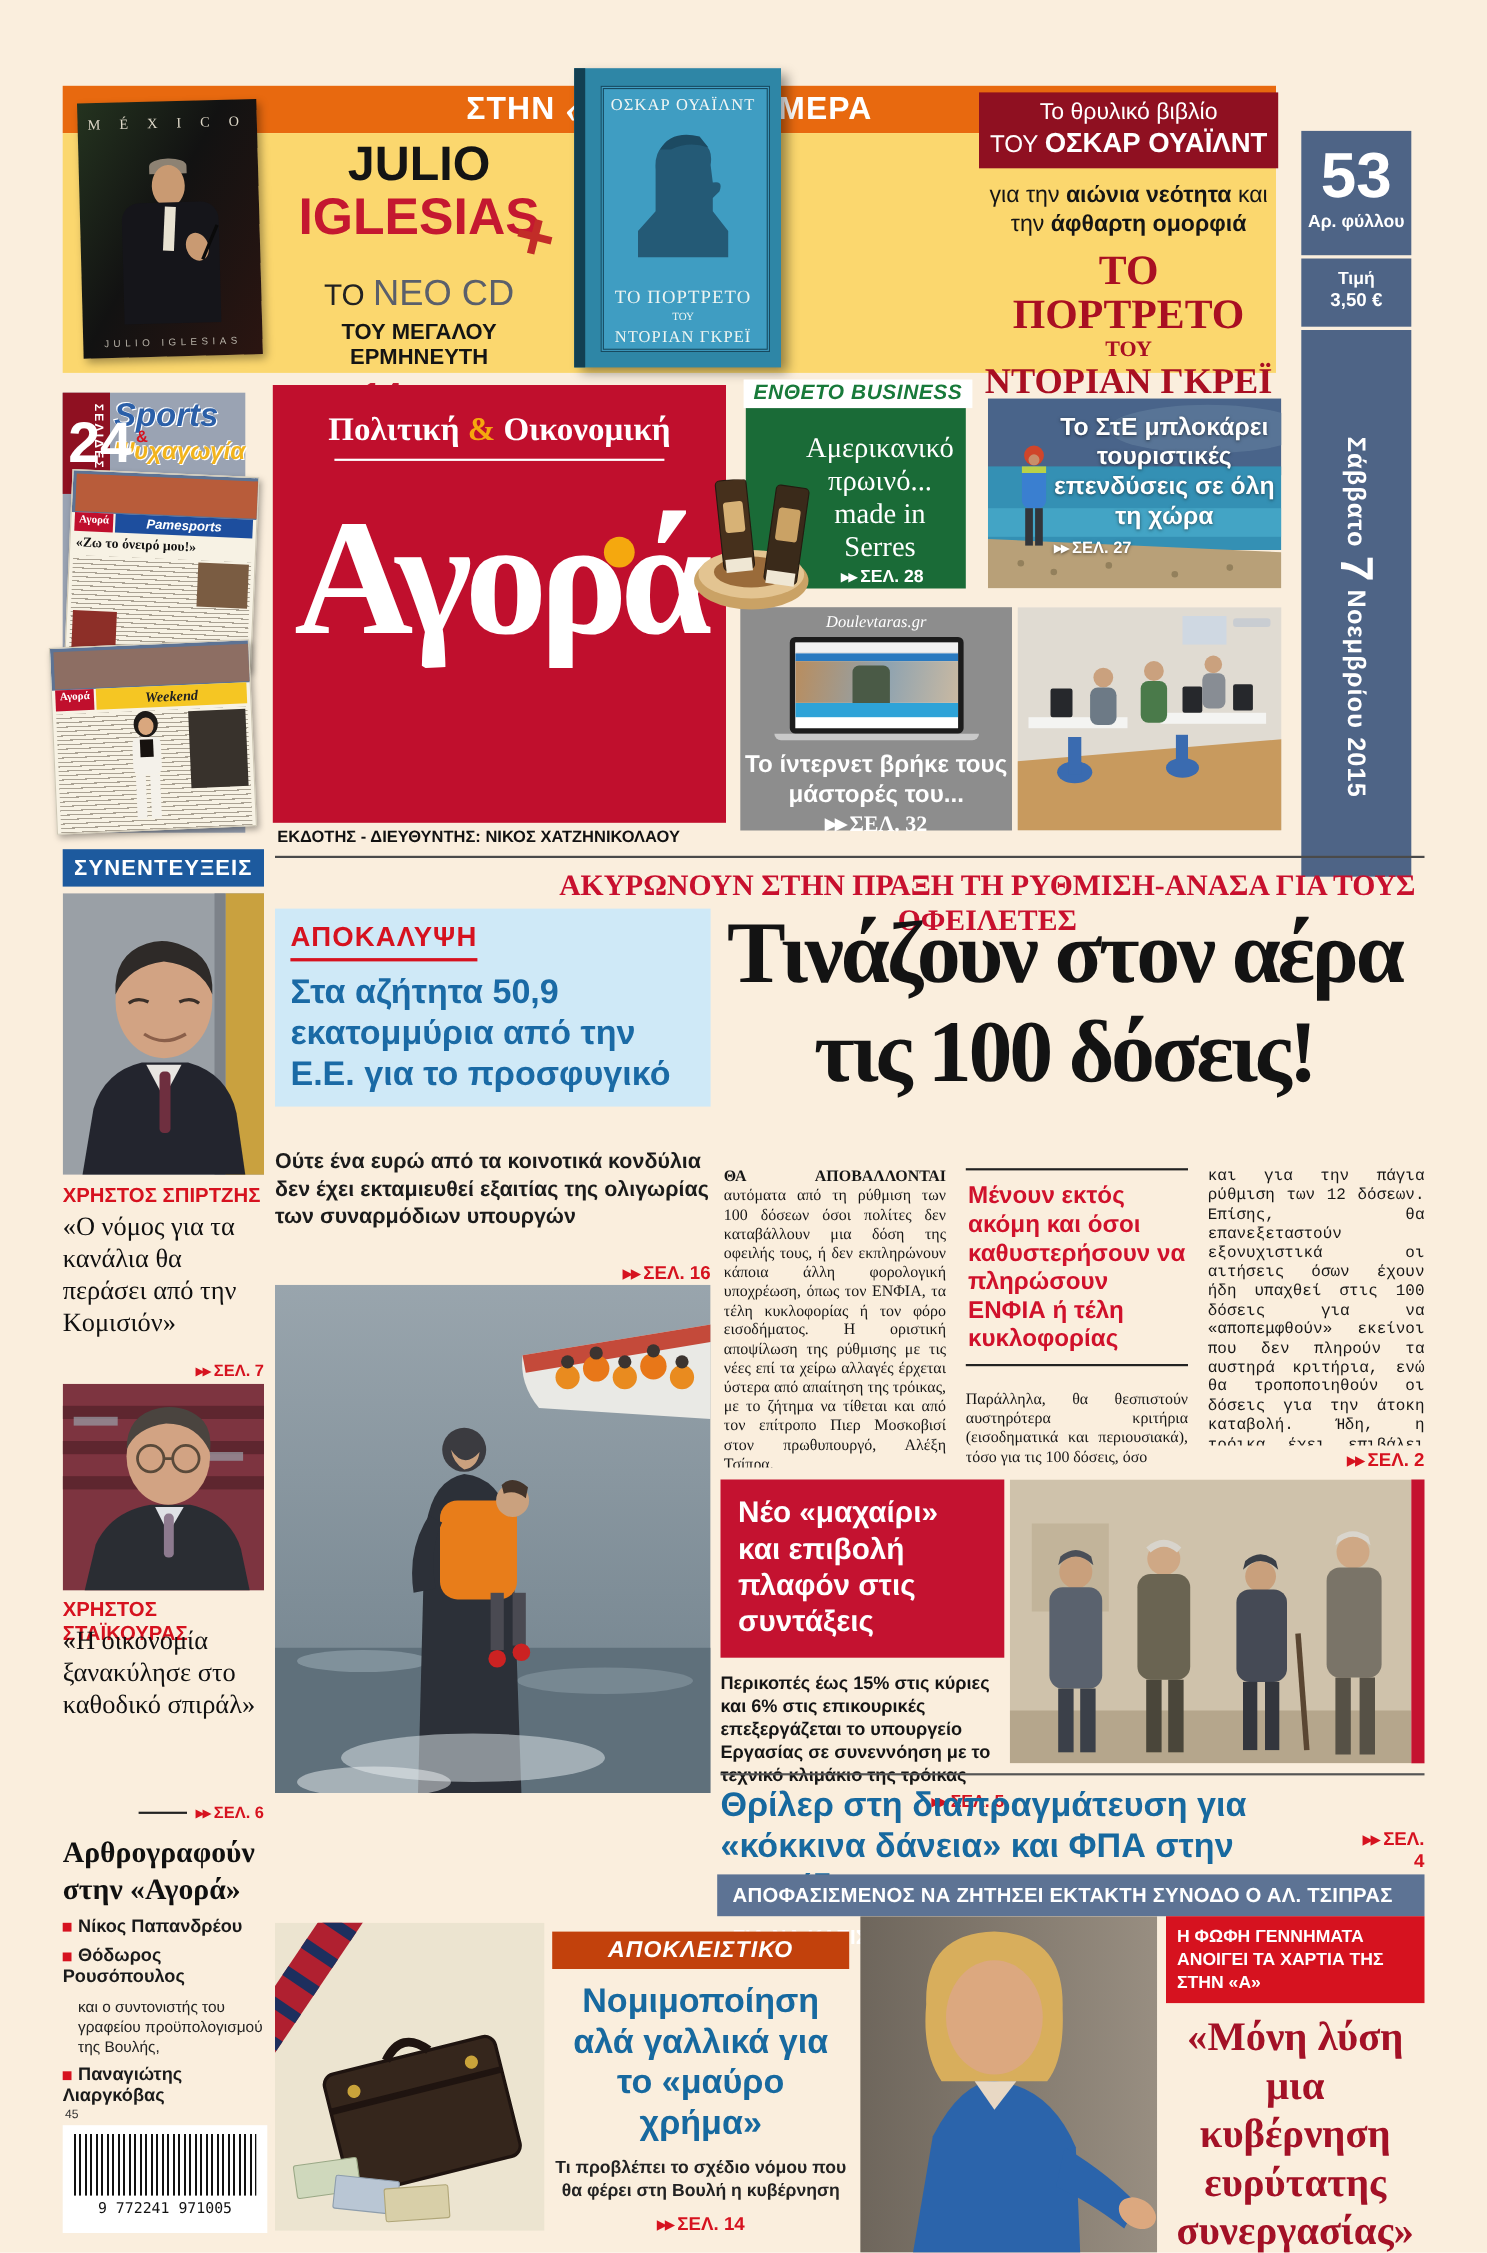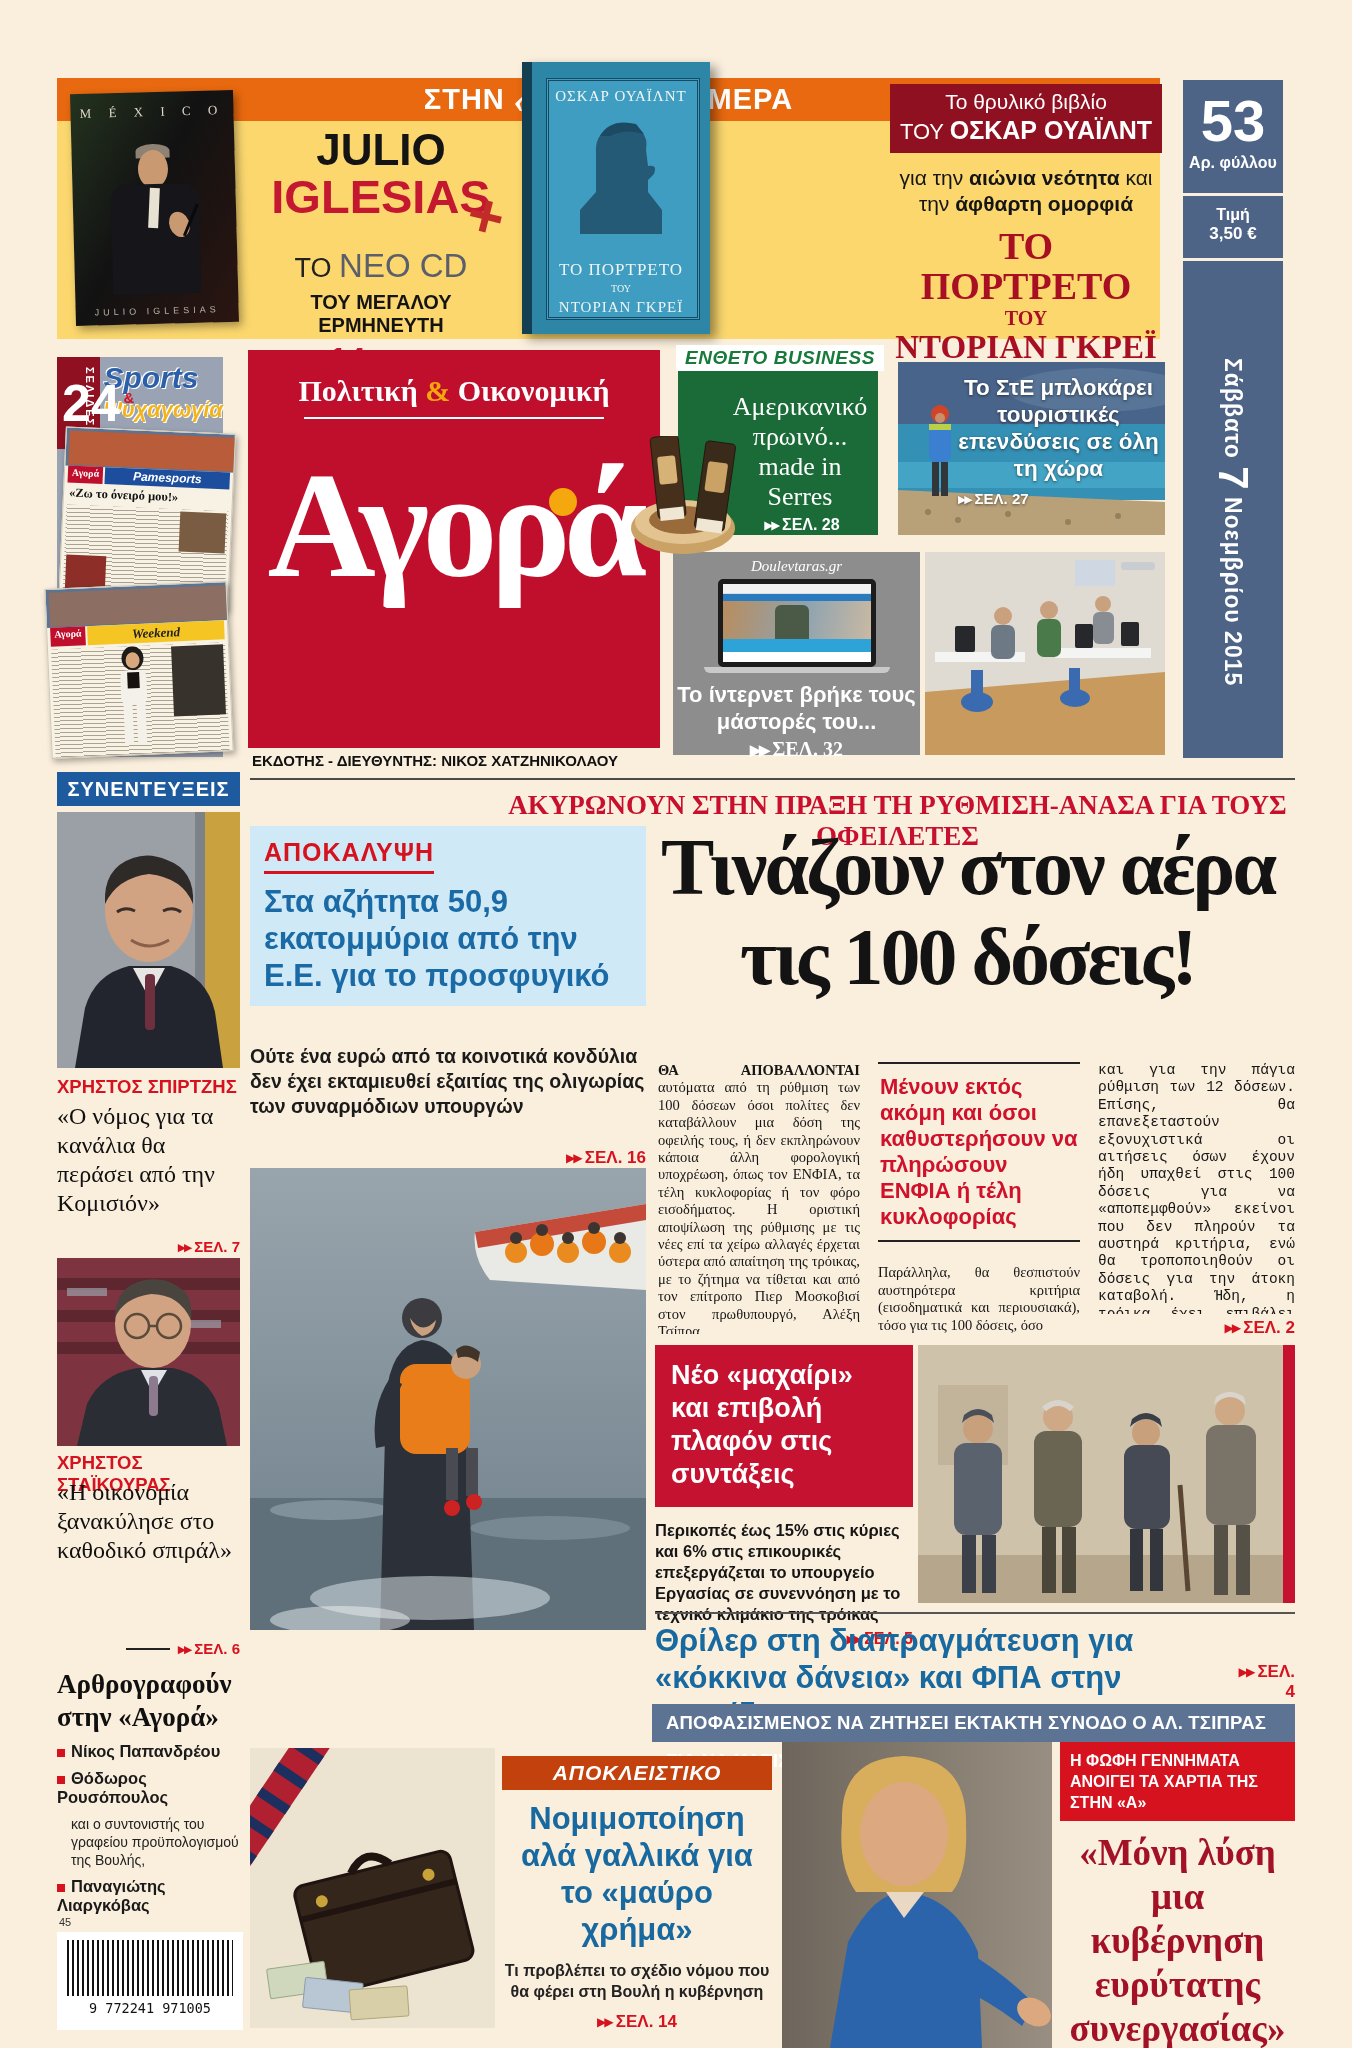--- a/index.html
+++ b/index.html
@@ -44,21 +44,21 @@
   .book-t3{position:absolute;bottom:18px;width:100%;text-align:center;color:#eef5f2;font-family:"Liberation Serif",serif;font-size:15px;letter-spacing:1px;}
   
   .pr{left:890px;top:84px;width:272px;text-align:center;}
   .pr-box{background:#8f1021;color:#fff;padding:6px 4px 8px;}
   .pr-box .l1{font-size:21px;} .pr-box .l2{font-size:22px;margin-top:2px;} .pr-box .l2 b{font-size:25px;}
   .pr-l34{margin-top:12px;font-size:21px;line-height:26px;color:#151515;}
   .pr-t1{margin-top:10px;font-family:"Liberation Serif",serif;font-weight:900;color:#a90f22;font-size:38px;line-height:1.05;}
   .pr-t2{font-family:"Liberation Serif",serif;font-weight:800;color:#a90f22;font-size:20px;}
   .pr-t3{font-family:"Liberation Serif",serif;font-weight:900;color:#a90f22;font-size:33px;line-height:1.05;}
   
-  .sb{background:#4e6486;color:#fff;text-align:center;}
+  .sb{background:#4e6486;color:#fff;text-align:center;margin-top:39px;}
   .sb1{left:1183px;top:80px;width:100px;height:113px;}
   .sb1 .num{font-size:58px;font-weight:800;line-height:1;padding-top:12px;}
   .sb1 .lbl{font-size:16px;font-weight:700;margin-top:4px;}
   .sb2{left:1183px;top:196px;width:100px;height:62px;}
   .sb2 .lbl{font-size:16px;font-weight:700;padding-top:10px;}
   .sb2 .val{font-size:17px;font-weight:800;}
   .sb3{left:1183px;top:261px;width:100px;height:497px;}
   .sb3 .vert{writing-mode:vertical-rl;height:100%;margin:0 auto;font-weight:800;font-size:23px;letter-spacing:1px;padding-top:26px;box-sizing:border-box;}
   .sb3 .big7{font-size:42px;letter-spacing:0;}
   

